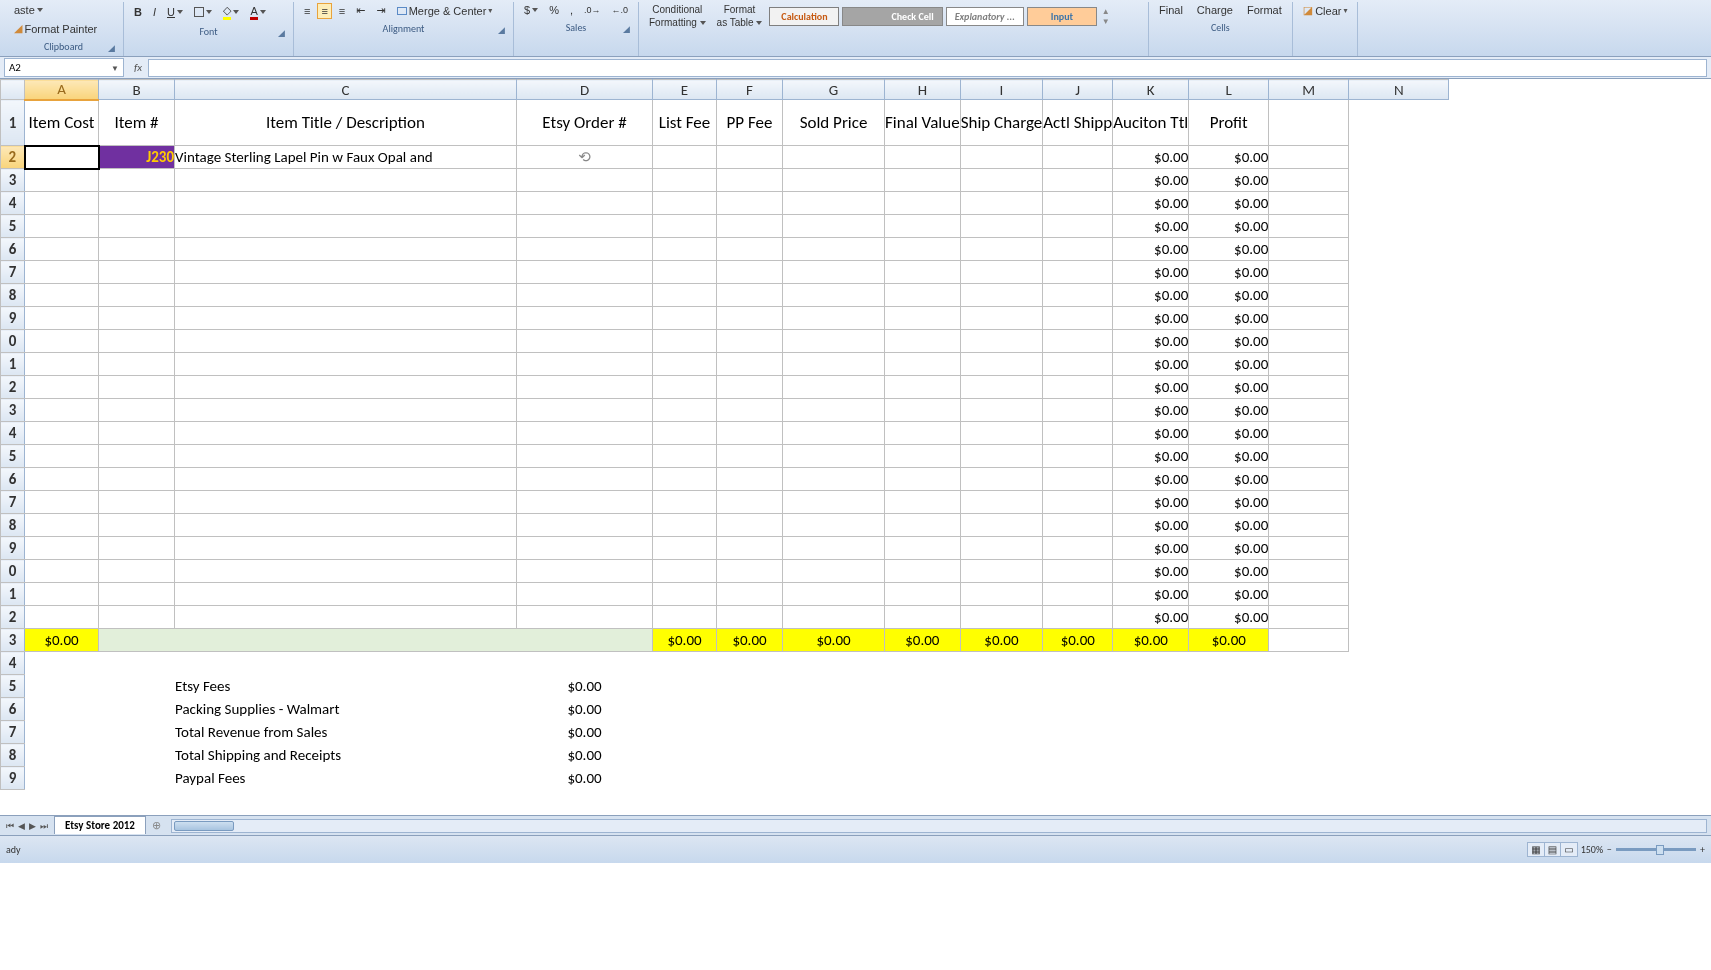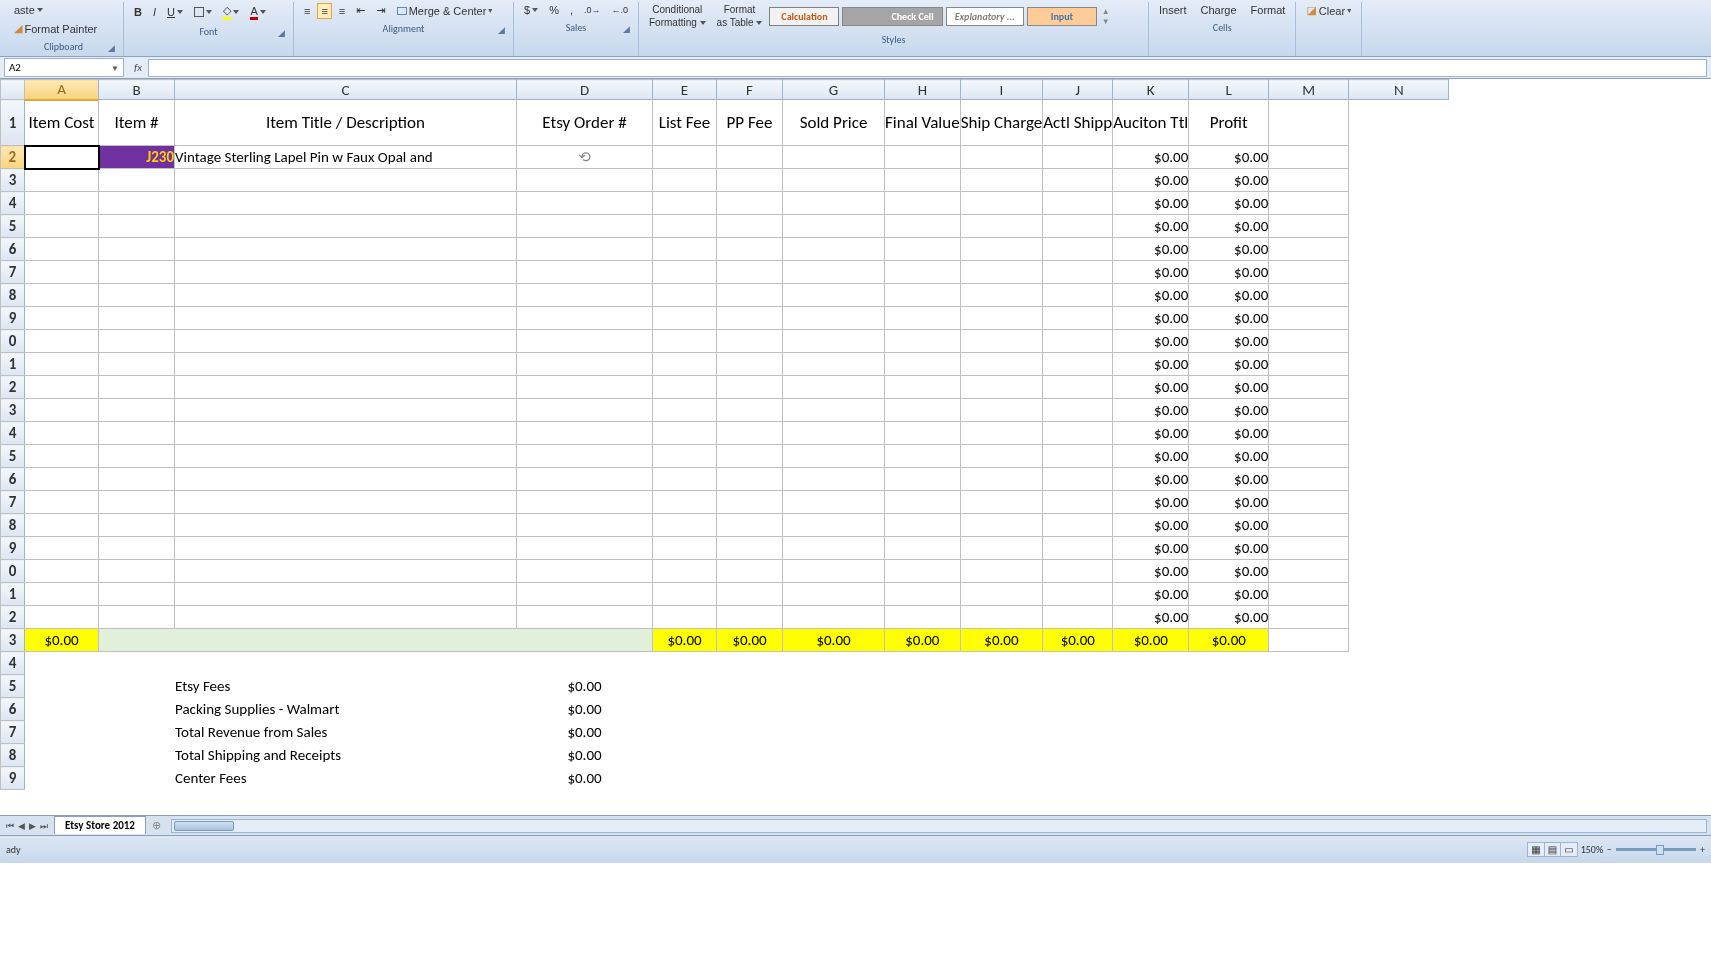--- a/index.html
+++ b/index.html
@@ -161,26 +161,25 @@
         </button>
       <div class="style-cell style-calc">Calculation</div>
       <div class="style-cell style-check">Check Cell</div>
       <div class="style-cell style-explan">Explanatory ...</div>
       <div class="style-cell style-input">Input</div>
       <div style="display:flex;flex-direction:column;margin-left:2px">
         <span style="font-size:8px;color:#888">▲</span>
         <span style="font-size:8px;color:#888">▼</span>
       </div>
     </div>
-    <div class="ribbon-label"><span>Styles</span></div>
   </div>
 
   <div class="ribbon-group" style="min-width:100px">
     <div class="ribbon-row" style="font-size:10px;gap:6px">
-      <button class="rbtn">Insert</button>
+      <button class="rbtn">Final</button>
       <button class="rbtn">Charge</button>
       <button class="rbtn">Format</button>
     </div>
     <div class="ribbon-label"><span>Cells</span></div>
   </div>
 
   <div class="ribbon-group">
     <div class="ribbon-row">
       <button class="rbtn dropdown-arrow">
           <span style="color:#d08a3a">◪</span>
@@ -642,21 +641,21 @@
     <td class="datacell"></td>
     <td class="datacell"></td>
     <td class="datacell summary-label">Total Shipping and Receipts</td>
     <td class="datacell summary-val">$0.00</td>
     <td class="datacell" colspan="9"></td>
         </tr>
         <tr class="noborder">
           <th class="rowhead">9</th>
     <td class="datacell"></td>
     <td class="datacell"></td>
-    <td class="datacell summary-label">Center Fees</td>
+    <td class="datacell summary-label">Paypal Fees</td>
     <td class="datacell summary-val">$0.00</td>
     <td class="datacell" colspan="9"></td>
         </tr>
       </tbody>
 </table>
 </div>
 
 <div class="sheet-bar">
   <div class="tab-nav">
     <span>⏮</span>

